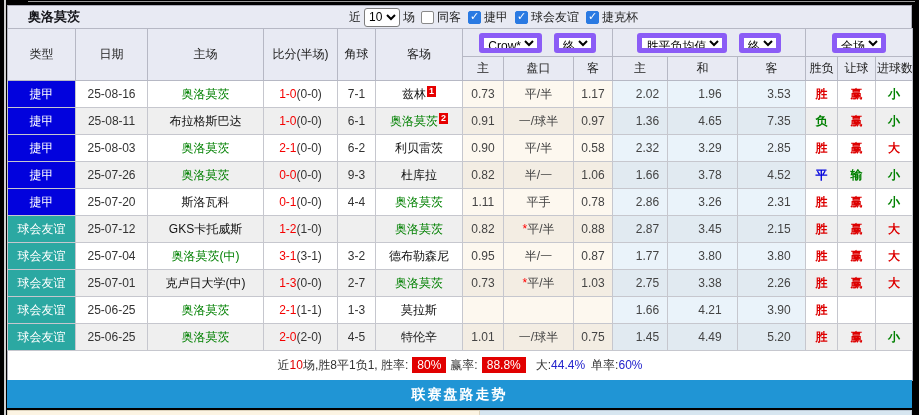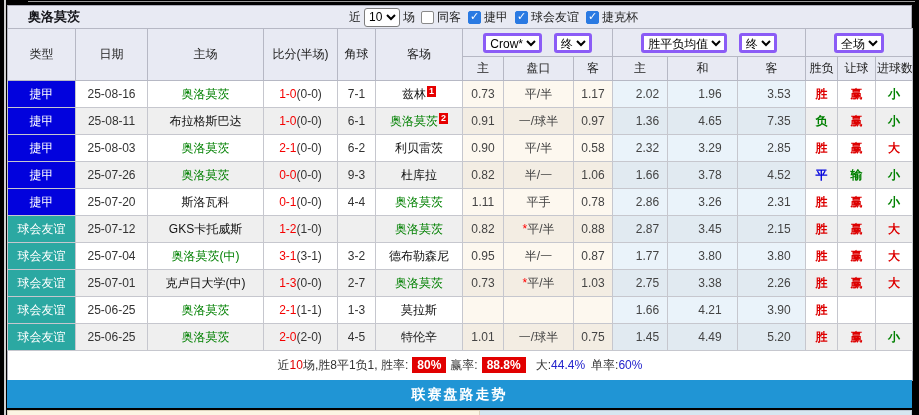--- a/index.html
+++ b/index.html
@@ -22,21 +22,21 @@
   .cb.checked { background:#2a7ae2; border-color:#2a7ae2; }
   .cb.checked::after { content:"\2713"; position:absolute; left:1px; top:-2px; color:#fff; font-size:11px; font-weight:bold; }
   .cb-label { margin-right:1px; }
 
   
   table { border-collapse:collapse; table-layout:fixed; width:905px; font-size:12px; color:#333; }
   th, td { border:1px solid #c6c7ce; text-align:center; padding:0 1px; overflow:hidden; white-space:nowrap; }
   thead th { background:#e8eaf3; font-weight:normal; color:#222; border-color:#b6b8c4; }
   thead tr.group-row { height:28px; }
   thead tr.sub-row { height:24px; }
-  thead select { font-size:12px; height:20px; border:3px solid #8b5cf6; border-radius:3px; background:#fff; margin:0 4px; }
+  thead select { font-size:12px; height:20px; border:5px solid #8b5cf6; border-radius:3px; background:#fff; margin:0 4px; }
 
   tbody tr.match { height:27px; background:#fff; }
   tbody tr.match:nth-child(even) { background:#efefef; }
   td.cream { background:#fdf8ef; color:#444; }
   td.blue  { background:#eaf3fa; color:#444;padding-left:16px; }
   tbody tr.match:nth-child(even) td.cream { background:#f3ede3; }
   tbody tr.match:nth-child(even) td.blue  { background:#e1eaf1; }
   td.type-cell { color:#fff; font-size:12px; }
   td.corner-cell, td.date-cell { color:#333; }
   .tname { color:#111; }
@@ -45,21 +45,21 @@
   .ht { color:#333; }
   .badge { display:inline-block; background:#e60000; color:#fff; font-size:9px; line-height:11px; padding:0 2px;
            vertical-align:top; margin-left:1px; font-weight:bold; }
   .badge:empty { display:none; }
   .star { color:#f00; }
   td.res { font-weight:bold; }
   .c-r { color:#dd0000; } .c-g { color:#008000; } .c-b { color:#0000dd; }
 
   tr.summary-row { height:30px; background:#fff; }
   tr.summary-row td { border:1px solid #abacb8; border-top-color:#c6c7ce; text-align:center; color:#333; font-size:12px; }
-  .rate-box { display:inline-block; background:#e10000; color:#fff; font-weight:bold; padding:1px 5px; margin:0 4px; }
+  .rate-box { display:inline-block; background:#e10000; color:#fff; font-weight:normal; padding:1px 5px; margin:0 4px; }
   .red-val { color:#e00000; }
   .blue-val { color:#2323cc;text-align:right; }
   .sum-gap { margin-left:6px; }
 
   .footer-bar { position:absolute; left:7px; top:380px; width:905px; height:28px; background:#2095d5; color:#fff;
                 font-weight:bold; font-size:14px; text-align:center; line-height:28px; letter-spacing:2px; }
   .sliver { position:absolute; left:7px; top:410px; width:905px; height:5px; display:flex; }
   .sliver-left { width:473px; background:#fcf4e3; border:1px solid #ddd3bd; border-bottom:none; }
   .sliver-right { flex:1; background:#d7e6f0; border:1px solid #becbd7; border-bottom:none; border-left:none; }
 </style>

